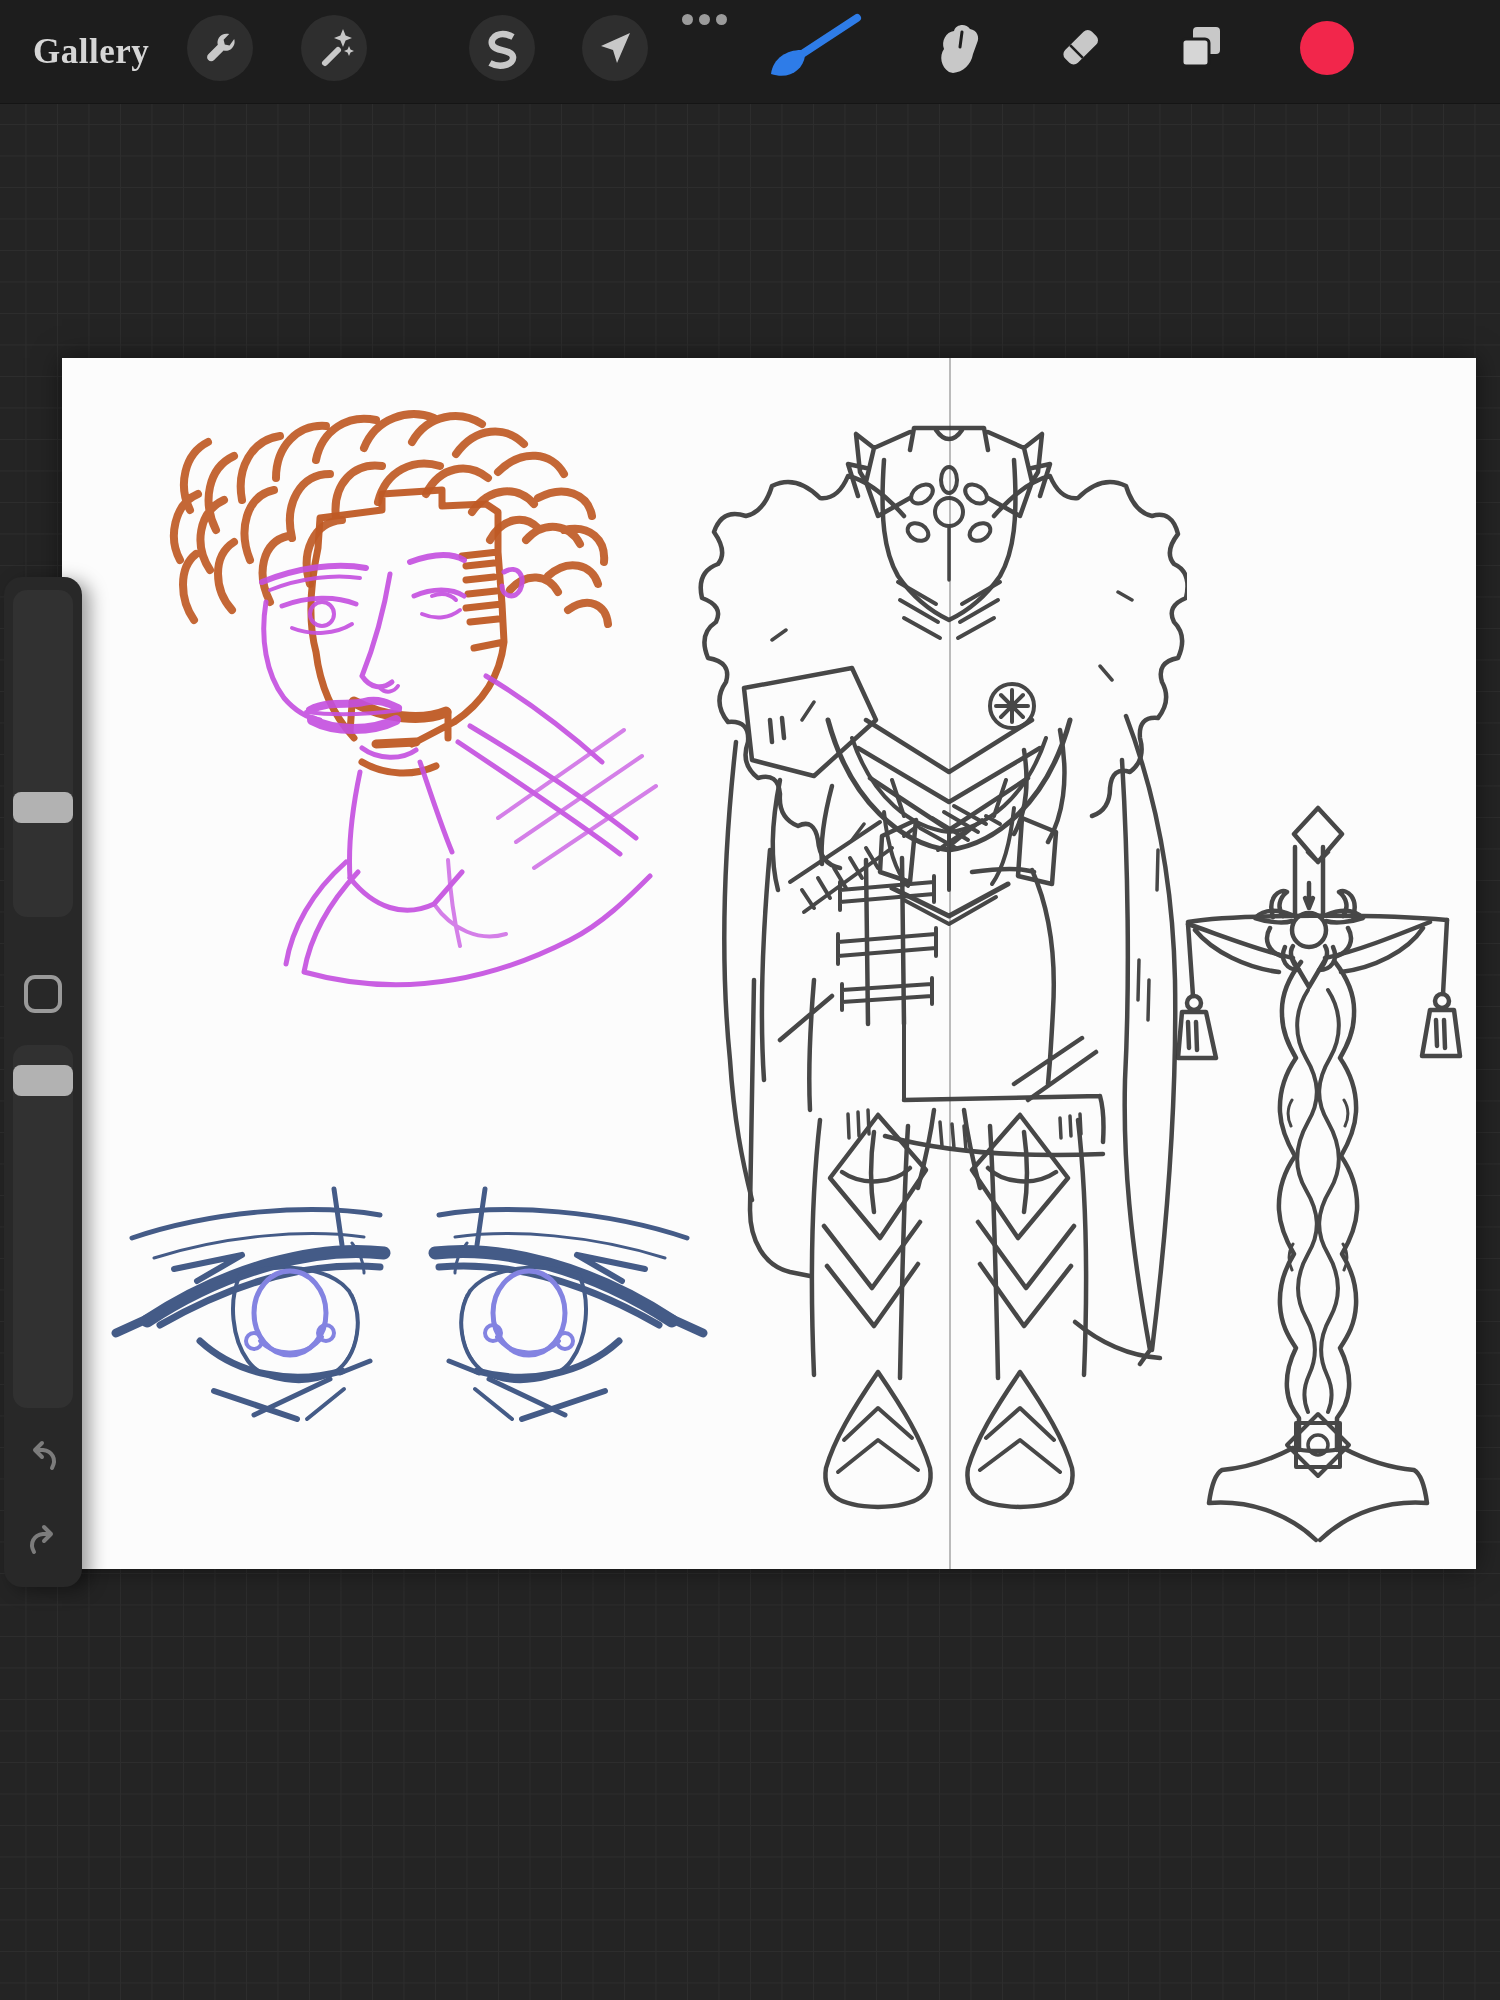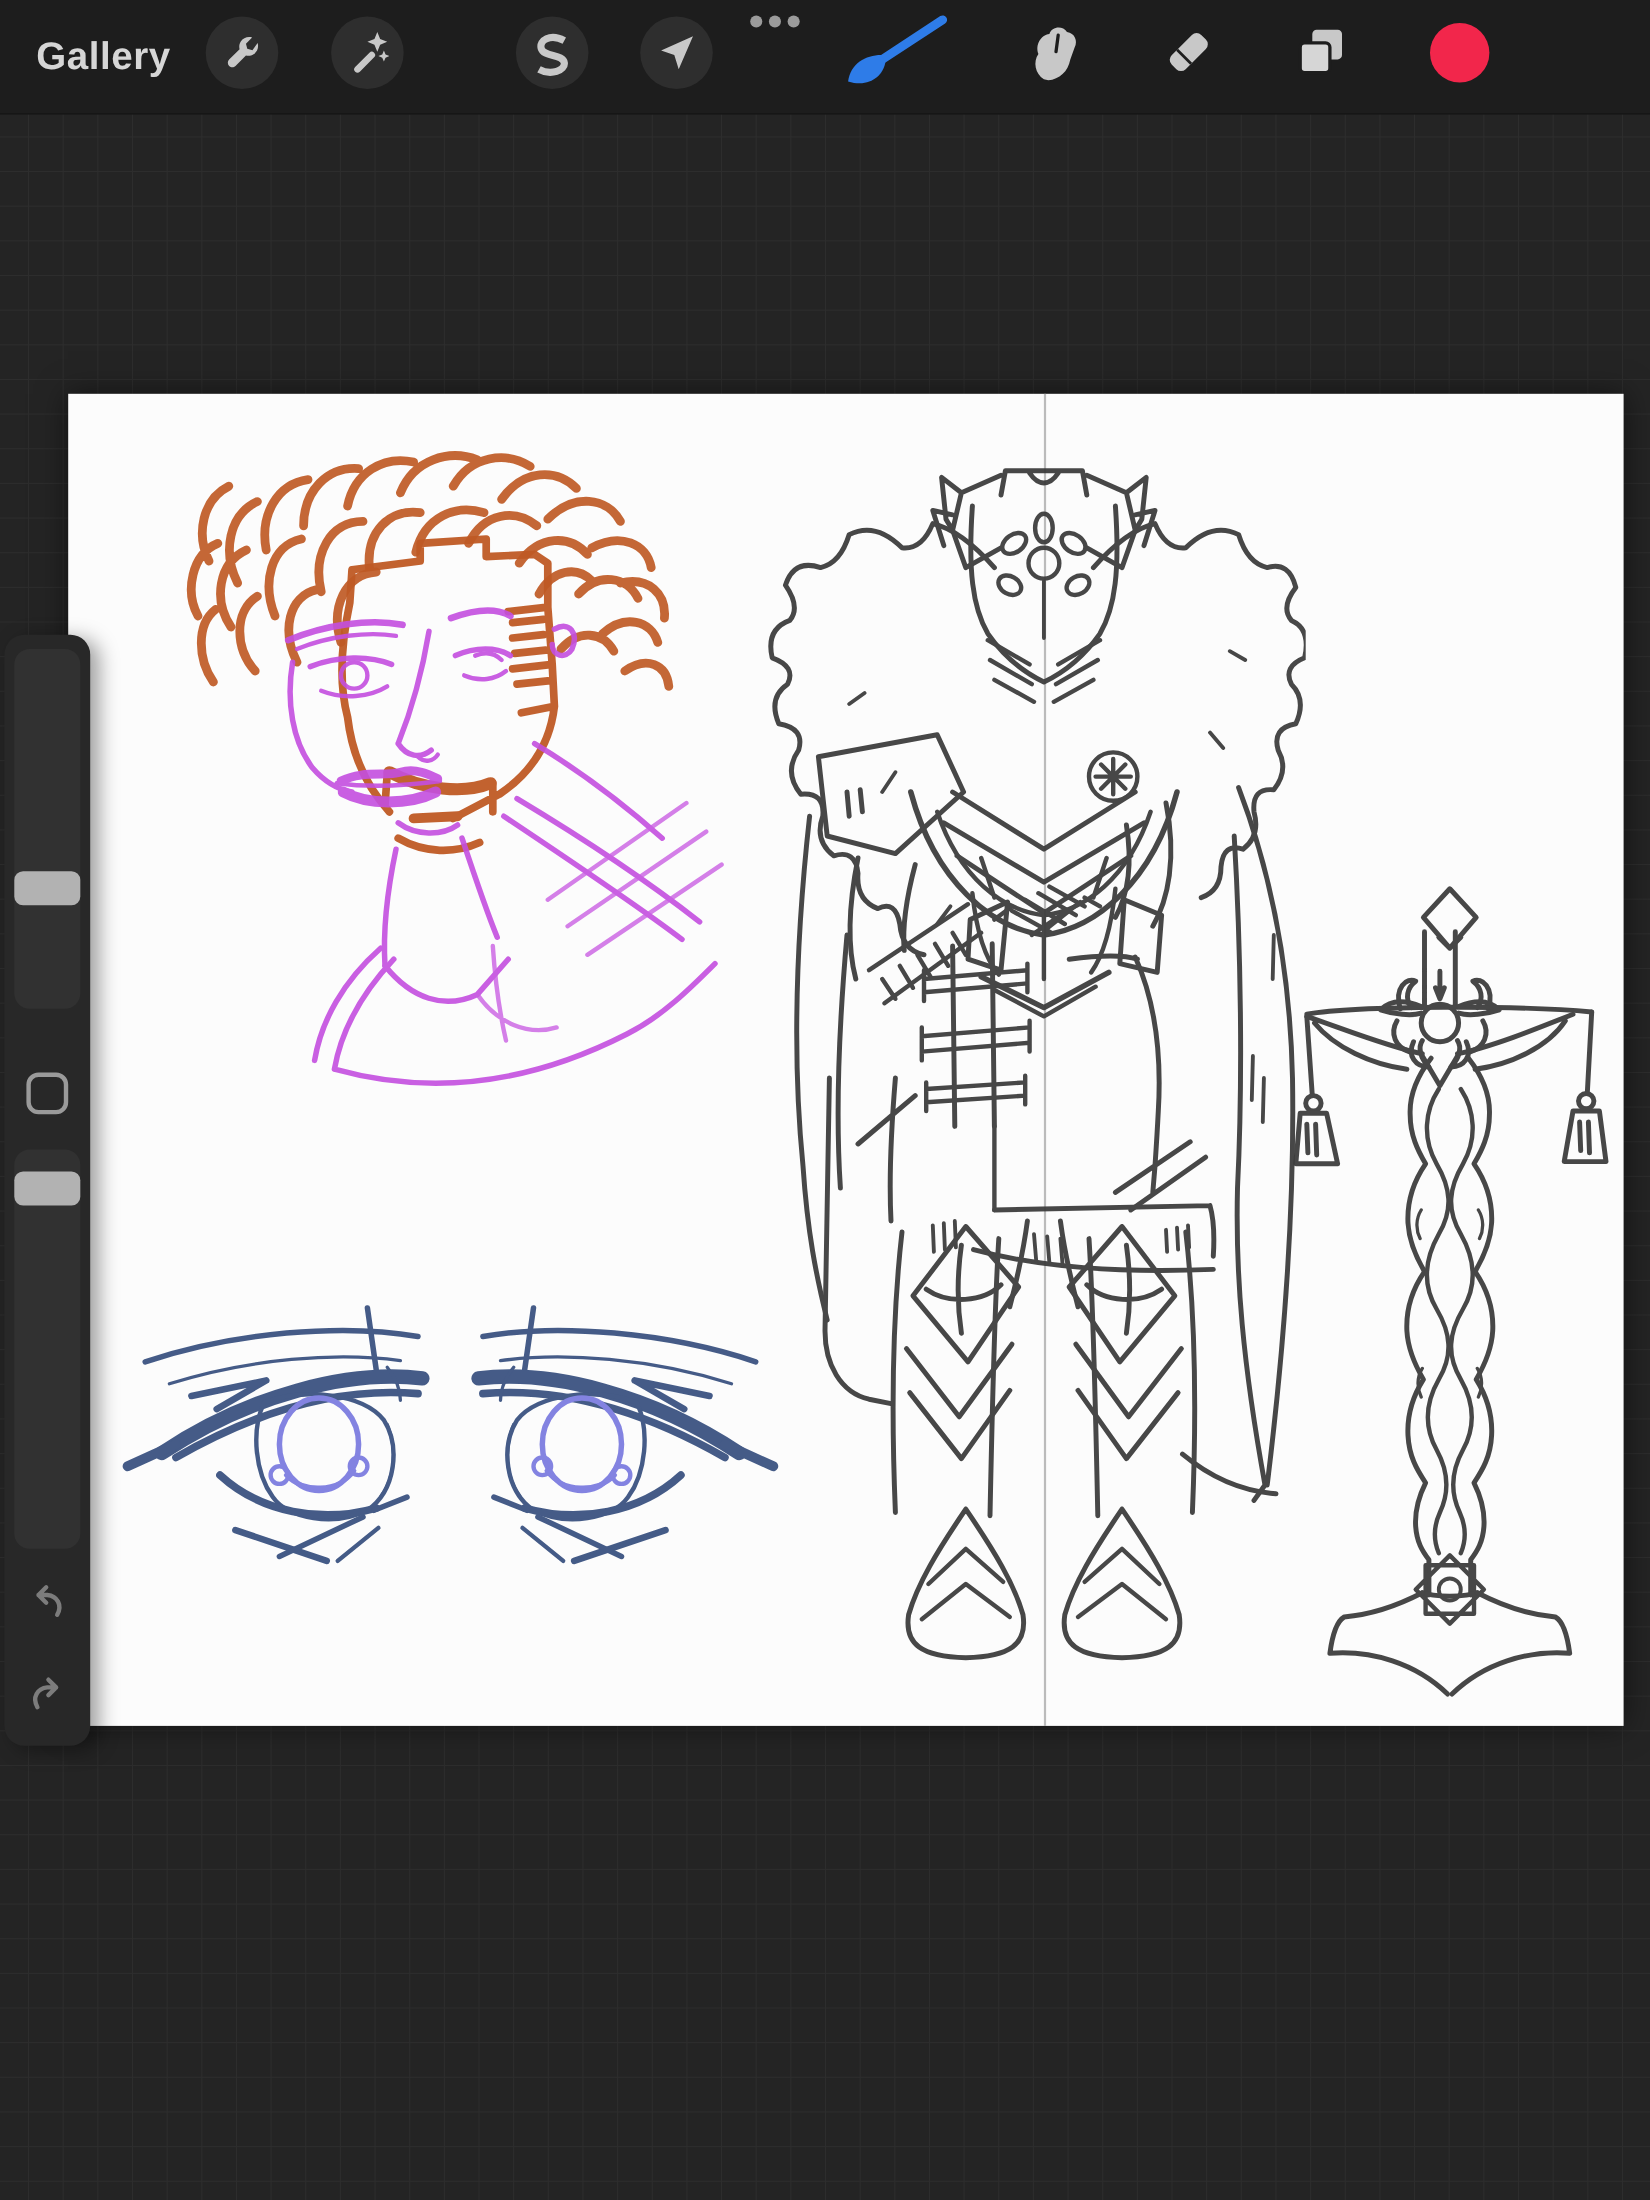--- a/index.html
+++ b/index.html
@@ -1,17 +1,17 @@
 <!DOCTYPE html>
 <html style="--bg: #242424; --grid-line: #2d2d2d; --toolbar-bg: #1d1d1d; --button-circle: #2e2e2e; --icon-gray: #c8c8c8; --label-gray: #d6d6d6; --handle: #b2b2b2; --outline-gray: #9a9a9a; --arrow-gray: #7c7c7c; --accent-blue: #2e7ce8; --swatch-red: #f2264b; --canvas-white: #fcfcfc; --guide-gray: #a5a5a5; --ink: #3a3a3a; --orange: #bf5a25; --magenta: #c44fe0; --navy: #3b5381; --periwinkle: #7d7de0;"><head>
 <meta charset="utf-8">
 <style>
   html,body{margin:0;padding:0;background:#161616;}
   #stage{position:relative;width:1500px;height:2000px;overflow:hidden;
-    font-family:Liberation Sans, sans-serif;
+    font-family:Liberation Serif, serif;
     background-color:var(--bg);
     background-image:linear-gradient(var(--grid-line) 1px, transparent 1px),
                      linear-gradient(90deg, var(--grid-line) 1px, transparent 1px);
     background-size:31.5px 31.5px;background-position:-6px -2px;}
   
   .toolbar{position:absolute;left:0;top:0;width:1500px;height:103px;background:var(--toolbar-bg);
     border-bottom:1px solid #151515;z-index:40;}
   .gallery{position:absolute;left:33px;top:0;height:103px;display:flex;align-items:center;
     color:var(--label-gray);font-size:35px;font-weight:700;letter-spacing:.5px;}
   .circle-btn{position:absolute;top:15px;width:66px;height:66px;border-radius:50%;

